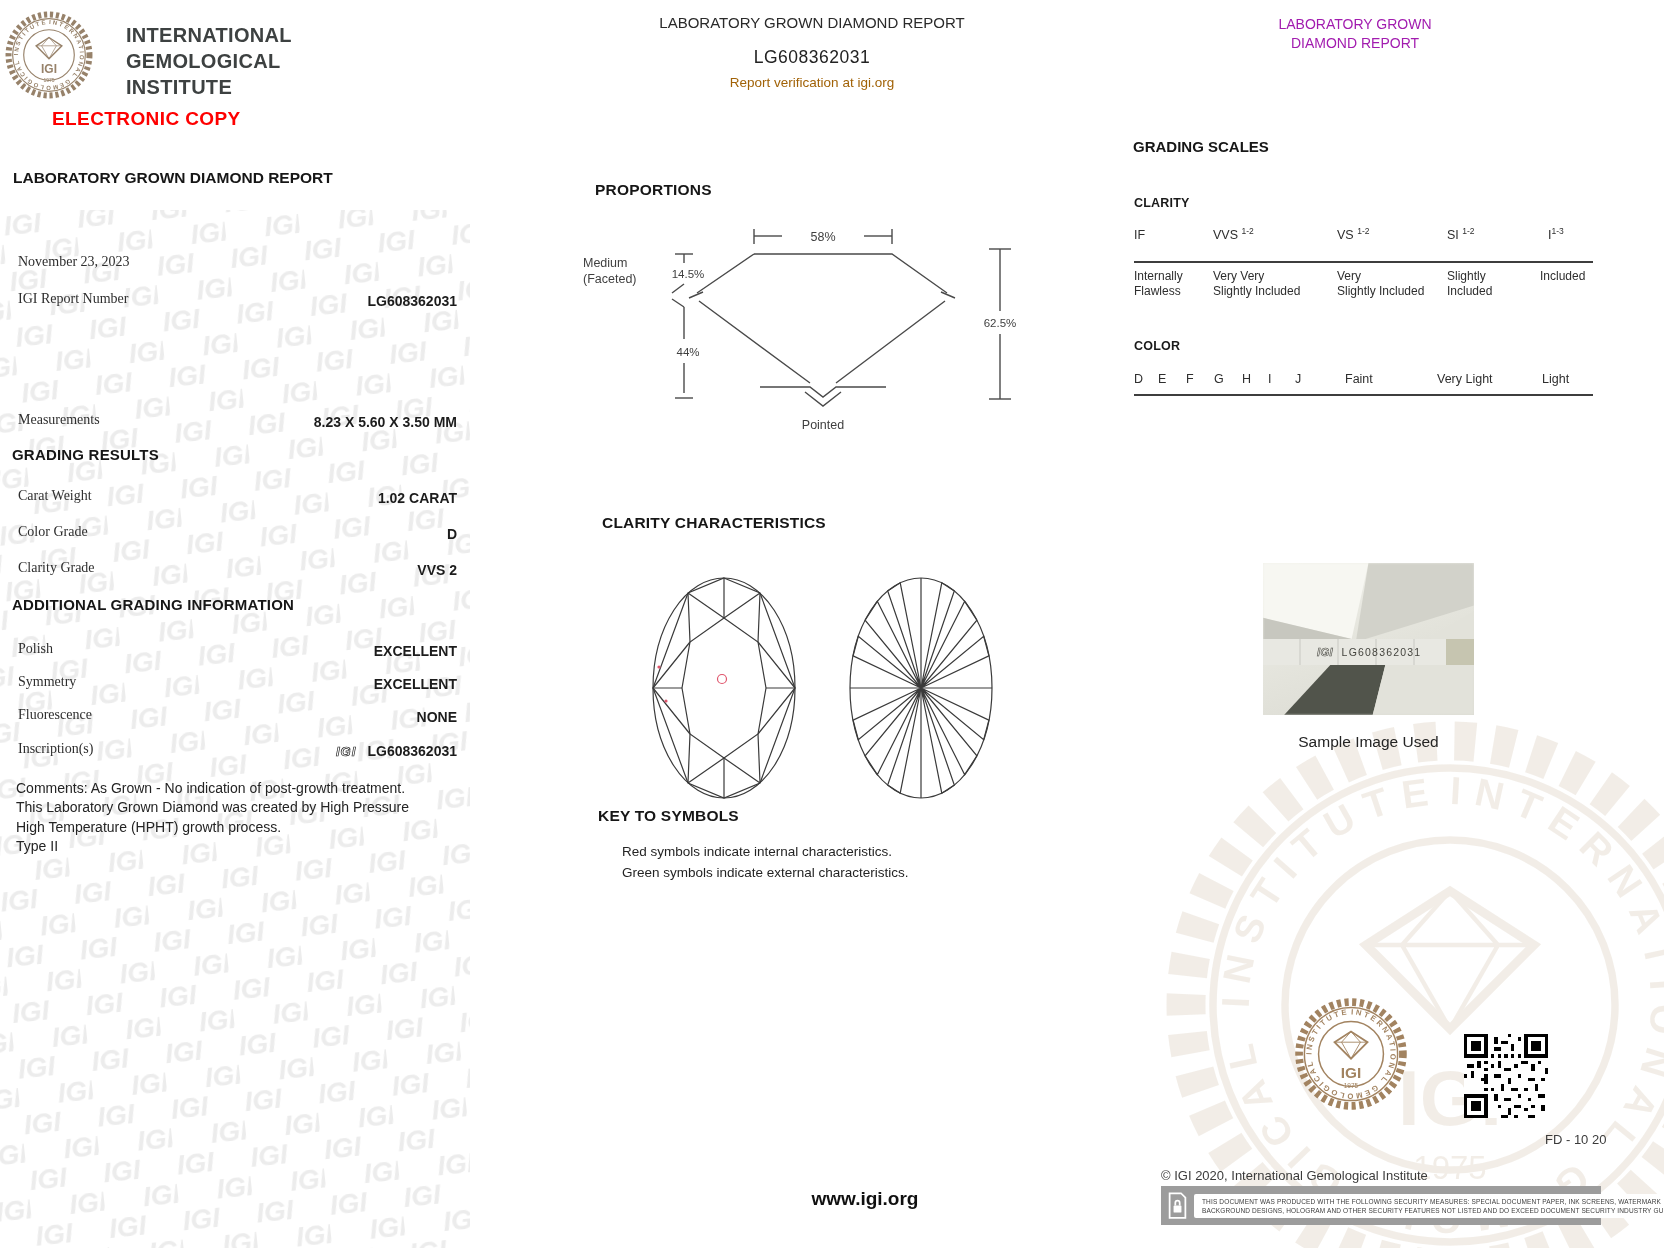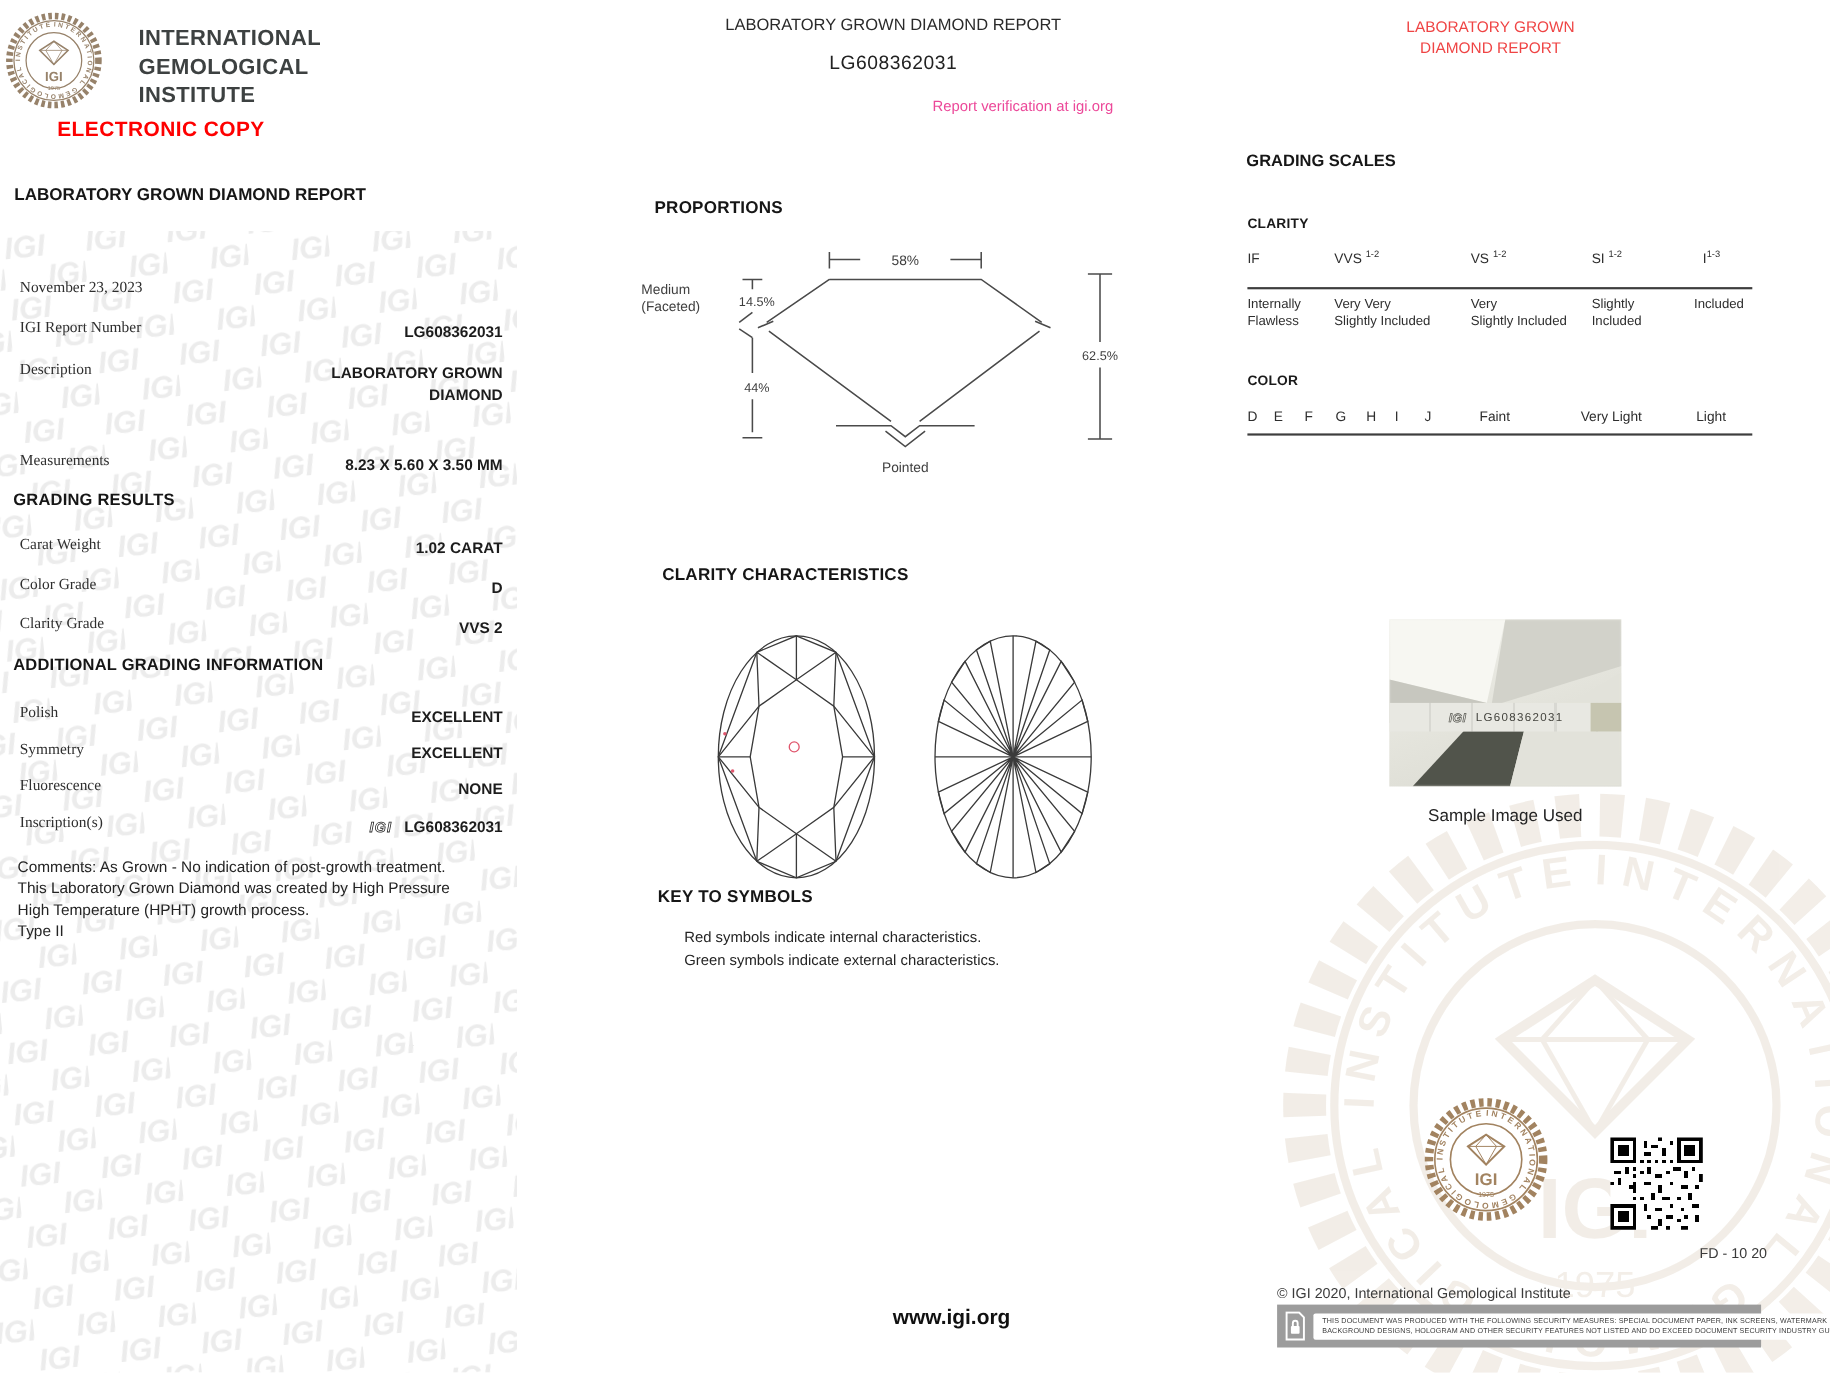--- a/index.html
+++ b/index.html
@@ -13,22 +13,22 @@
   .sechead{position:absolute;left:12px;font-size:15px;font-weight:bold;color:#161616;letter-spacing:.2px;}
   .comments{position:absolute;left:16px;top:779px;width:400px;font-size:14px;line-height:19.4px;color:#242424;}
   .comments div{margin:0;}
   
   .orgname{position:absolute;left:126px;top:22px;font-size:20px;font-weight:bold;line-height:26px;color:#3d4141;letter-spacing:.3px;}
   .ecopy{position:absolute;left:52px;top:108px;font-size:19px;font-weight:bold;color:#fe0000;letter-spacing:.4px;}
   .lefttitle{position:absolute;left:13px;top:169px;font-size:15.5px;font-weight:bold;color:#161616;}
   .chead{position:absolute;left:612px;top:14px;width:400px;text-align:center;}
   .chead .t{font-size:15px;color:#2a2a2a;}
   .chead .n{font-size:17.5px;color:#222;margin-top:16px;letter-spacing:.5px;}
-  .chead .v{font-size:13.5px;color:#ec4899;margin-top:21px;text-align:right;}
-  .rhead{position:absolute;left:1255px;top:15px;width:200px;text-align:center;font-size:14px;line-height:19px;color:#ef4444;}
+  .chead .v{font-size:13.5px;color:#a16207;margin-top:7px;}
+  .rhead{position:absolute;left:1255px;top:15px;width:200px;text-align:center;font-size:14px;line-height:19px;color:#a21caf;}
   
   .gs-title{position:absolute;left:1133px;top:138px;font-size:15px;font-weight:bold;color:#161616;}
   .sub{position:absolute;font-size:12.5px;font-weight:bold;color:#1a1a1a;letter-spacing:.2px;}
   .cg{position:absolute;top:226px;font-size:12.5px;color:#2e2e2e;}
   .cg sup{font-size:8.5px;}
   .cd{position:absolute;top:269px;font-size:12px;line-height:14.5px;color:#2e2e2e;}
   .cl{position:absolute;top:372px;font-size:12.5px;color:#2e2e2e;}
   .hline{position:absolute;height:2px;background:#3e3e3e;}
   
   .dhead{position:absolute;font-size:15.5px;font-weight:bold;color:#161616;letter-spacing:.2px;}
@@ -118,24 +118,20 @@
     <div>DIAMOND REPORT</div>
   </div>
 
   <div class="row" style="top:254px">
     <span class="lbl">November 23, 2023</span>
   </div>
   <div class="row" style="top:291px">
     <span class="lbl">IGI Report Number</span>
     <span class="val">LG608362031</span>
   </div>
-  <div class="row" style="top:329px">
-    <span class="lbl">Description</span>
-    <span class="val" style="max-width:175px">LABORATORY GROWN DIAMOND</span>
-  </div>
   <div class="row" style="top:412px">
     <span class="lbl">Measurements</span>
     <span class="val">8.23 X 5.60 X 3.50 MM</span>
   </div>
 
   <div class="sechead" style="top:446px">GRADING RESULTS</div>
   <div class="row" style="top:488px">
     <span class="lbl">Carat Weight</span>
     <span class="val">1.02 CARAT</span>
   </div>

